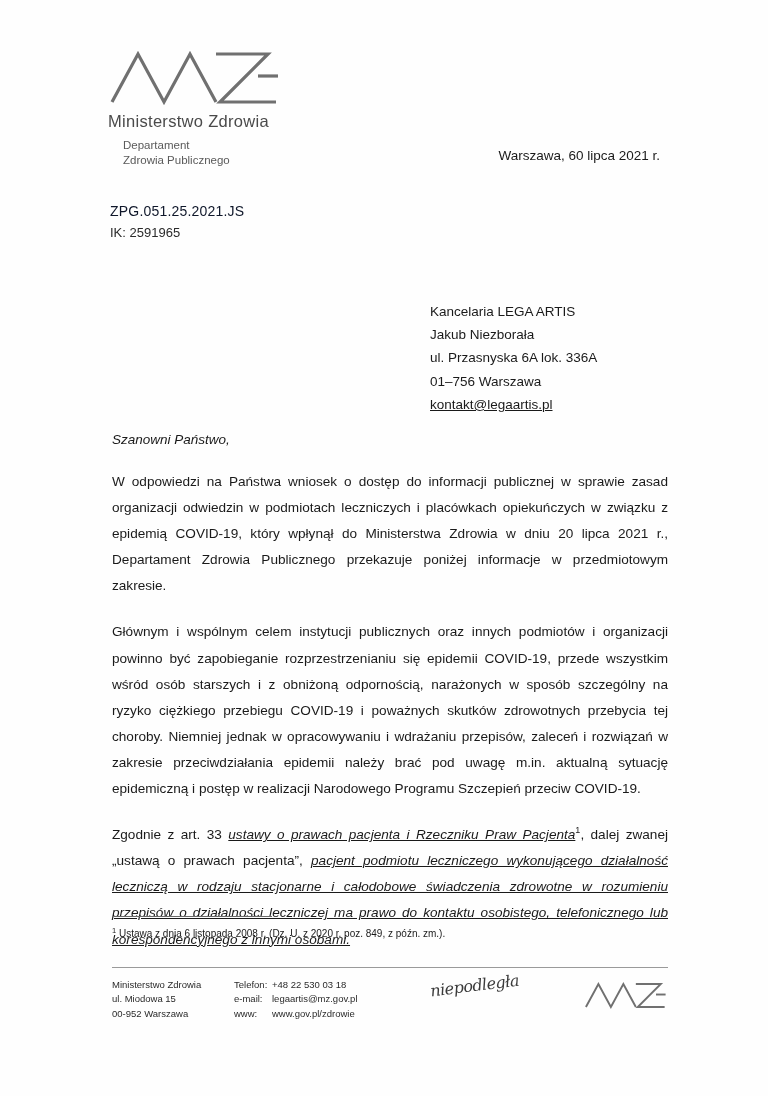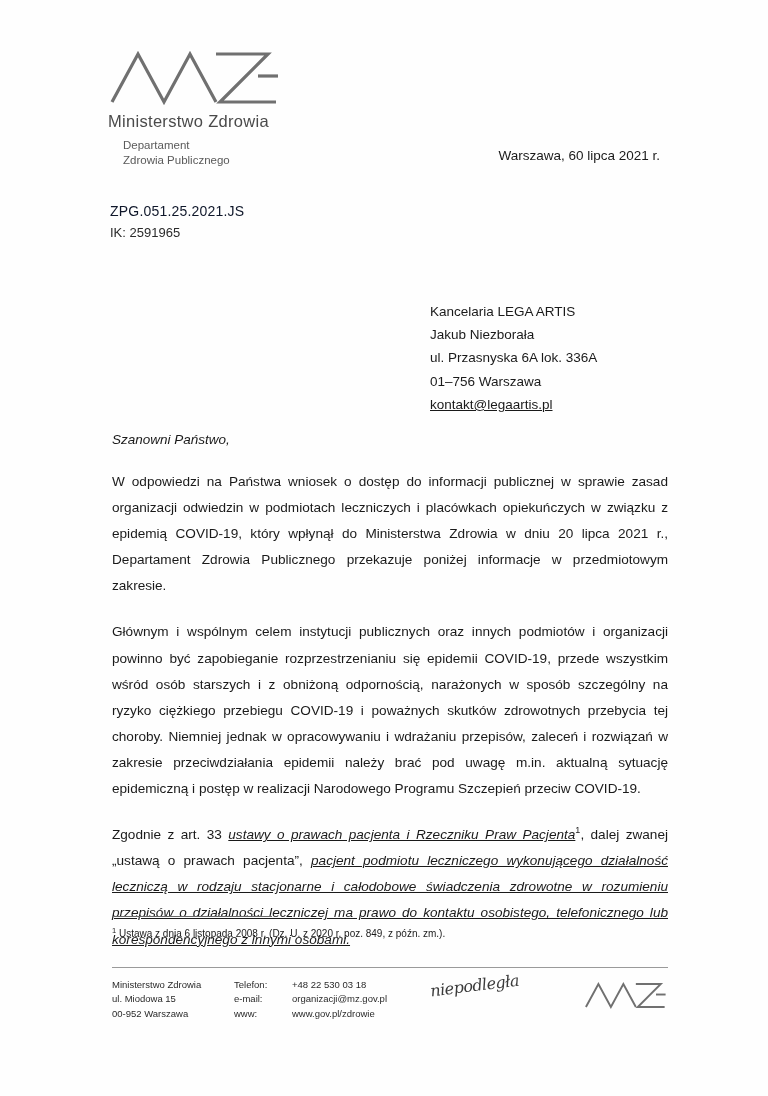--- a/index.html
+++ b/index.html
@@ -171,21 +171,21 @@
   .footer-col-labels {
     position: absolute;
     left: 122px;
     top: 0;
     font-size: 9.5px;
     line-height: 1.5;
     color: #2a2a2a;
   }
   .footer-col-values {
     position: absolute;
-    left: 180px;
+    left: 160px;
     top: 0;
     font-size: 9.5px;
     line-height: 1.5;
     color: #2a2a2a;
   }
   .signature {
     position: absolute;
     left: 318px;
     top: -2px;
     font-family: "DejaVu Serif", serif;
@@ -258,21 +258,21 @@
       <div>ul. Miodowa 15</div>
       <div>00-952 Warszawa</div>
     </div>
     <div class="footer-col-labels">
       <div>Telefon:</div>
       <div>e-mail:</div>
       <div>www:</div>
     </div>
     <div class="footer-col-values">
       <div>+48 22 530 03 18</div>
-      <div>organizacji@mz.gov.pl</div>
+      <div>legaartis@mz.gov.pl</div>
       <div>www.gov.pl/zdrowie</div>
     </div>
     <div class="signature">niepodległa</div>
     <svg class="footer-logo" viewBox="0 0 175 62">
       <g fill="none" stroke="#707070" stroke-width="4" stroke-linecap="butt">
         <path d="M4 56 L30 8 L56 56 L82 8 L108 56"></path>
         <path d="M108 8 L160 8 L112 56 L168 56"></path>
         <path d="M150 30 L170 30"></path>
       </g>
     </svg>

